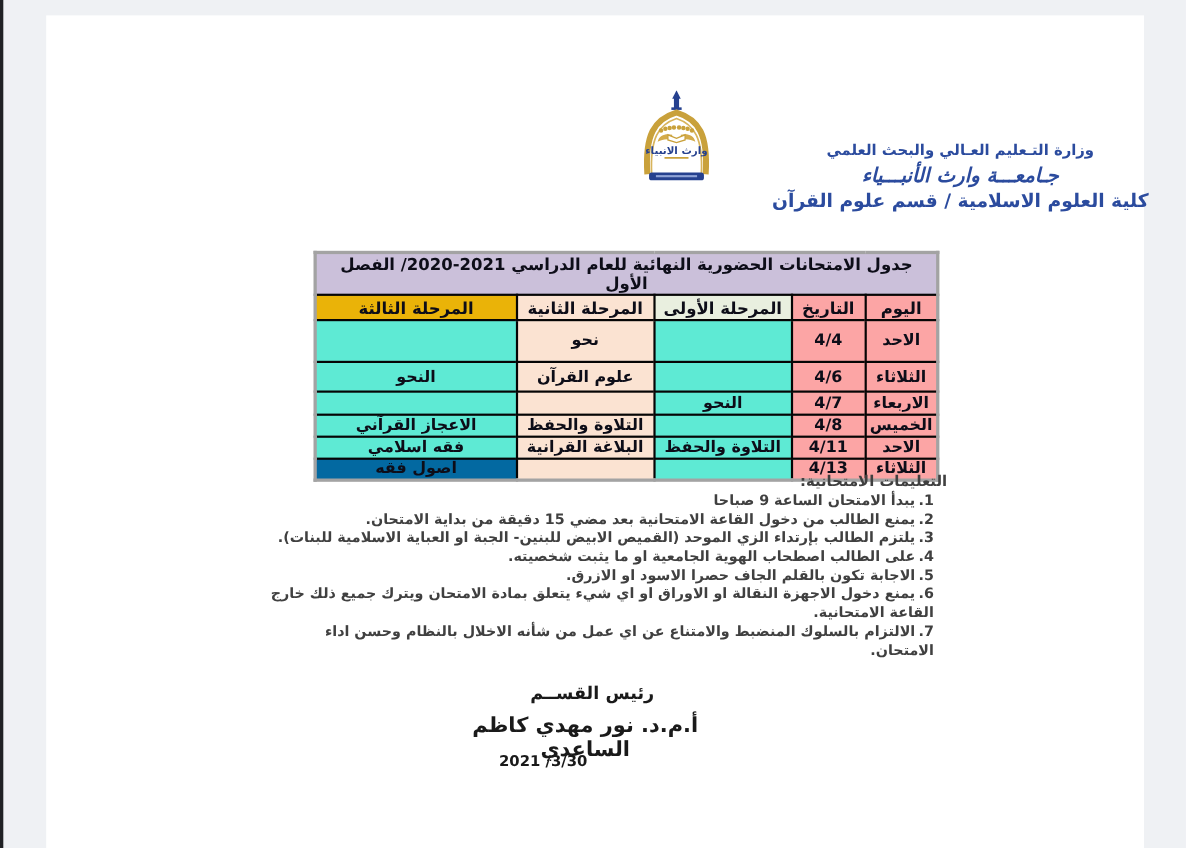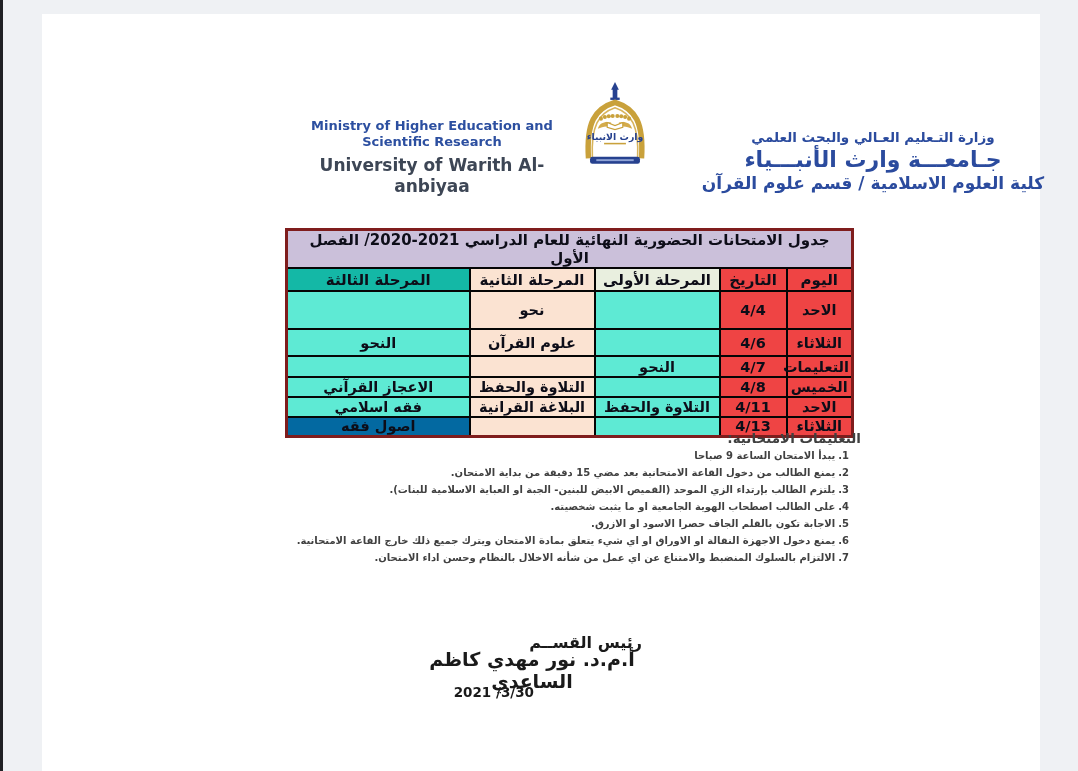--- a/index.html
+++ b/index.html
@@ -13,70 +13,65 @@
 
   
   .eng-block { position:absolute; left:268px; top:104px; width:244px; text-align:center; }
   .eng-line { font-size:13px; font-weight:700; color:#2c4fa0; line-height:16px; }
   .eng-univ { font-size:17px; font-weight:700; color:#3d4655; line-height:21px; margin-top:5px; }
 
   .logo-wrap { position:absolute; left:534px; top:68px; width:78px; height:92px; }
 
   .ar-block { position:absolute; left:648px; top:88px; width:366px; text-align:center; direction:rtl; color:#2b4b9e;margin-top:26px; }
   .ar-line1 { font-size:13.5px; font-weight:700; line-height:18px; }
-  .ar-line2 { font-size:22px; font-weight:700; line-height:28px; letter-spacing:1px; }
+  .ar-line2 { font-size:18px; font-weight:700; line-height:28px; letter-spacing:1px;font-style:italic; }
   .ar-line3 { font-size:17px; font-weight:700; line-height:18px; }
 
   
   .exam-table {
     position:absolute; left:243px; top:214px; width:566px;
     border-collapse:collapse; table-layout:fixed; direction:rtl;
-    border:3px solid #7f1d1d;
+    border:3px solid #a3a3a3;
     font-weight:700; color:#0d0d18;
   }
   .exam-table td, .exam-table th { border:2px solid #050505; text-align:center; vertical-align:middle; padding:0 2px; }
   .t-title { background:#cbc0da; font-size:15px; height:24px; }
   .t-head th { font-size:15px; height:23px; }
-  .c-peach { background:#ef4444; }
+  .c-peach { background:#fca5a5; }
   .c-lpeach { background:#fbe3d2; }
   .c-green { background:#5eead4; }
   .c-hgreen1 { background:#e9efdf; }
-  .c-hgreen3 { background:#14b8a6; }
+  .c-hgreen3 { background:#eab308; }
   .c-mgreen { background:#0369a1; }
   .cell { font-size:14.5px; }
   .r1 { height:38px; } .r2 { height:27px; } .r3 { height:21px; }
   .r4 { height:20px; } .r5 { height:20px; } .r6 { height:19px; }
 
   
   .instructions { position:absolute; right:179px; top:416px; width:624px; direction:rtl; text-align:right; color:#404040; }
   .inst-title { font-size:13.5px; font-weight:700; line-height:17px; }
-  .inst-item { font-size:10px; font-weight:700; line-height:17px; padding-right:12px; }
+  .inst-item { font-size:13px; font-weight:700; line-height:17px; padding-right:12px; }
   .inst-num { display:inline-block; margin-left:3px; }
 
   
-  .sig-title { position:absolute; left:440px; top:619px; width:160px; text-align:right;
+  .sig-title { position:absolute; left:440px; top:606px; width:160px; text-align:left;
                font-size:16px; font-weight:700; color:#1a1a1a; direction:rtl; }
   .sig-name  { position:absolute; left:352px; top:634px; width:276px; text-align:center;
                font-size:19px; font-weight:700; color:#1a1a1a; direction:rtl; }
   .sig-date  { position:absolute; left:388px; top:670px; width:104px; text-align:right;
                font-size:13.5px; font-weight:700; color:#1a1a1a; direction:ltr; }
 </style>
 </head>
 <body>
 
 <div class="canvas">
   <div class="left-edge"></div>
 
   <div class="page">
 
-    <div class="eng-block">
-      <div class="eng-line">Ministry of Higher Education and</div>
-      <div class="eng-line">Scientific Research</div>
-      <div class="eng-univ">University of Warith Al- anbiyaa</div>
-    </div>
 
     <div class="logo-wrap">
       <svg viewBox="0 0 100 118" width="78" height="92">
 
         <rect x="47" y="8" width="6" height="14" fill="#26418f"></rect>
         <polygon points="50,0 45,10 55,10" fill="#26418f"></polygon>
         <rect x="44" y="20" width="12" height="3" fill="#26418f"></rect>
 
         <path d="M16,98 C13,52 24,34 50,26 C76,34 87,52 84,98" fill="none" stroke="#c9a13b" stroke-width="7"></path>
         <path d="M21,98 C19,56 29,40 50,33 C71,40 81,56 79,98" fill="none" stroke="#d8b45c" stroke-width="2"></path>
@@ -137,21 +132,21 @@
         <td class="cell c-green"></td>
       </tr>
       <tr class="r2">
         <td class="cell c-peach">الثلاثاء</td>
         <td class="cell c-peach">4/6</td>
         <td class="cell c-green"></td>
         <td class="cell c-lpeach">علوم القرآن</td>
         <td class="cell c-green">النحو</td>
       </tr>
       <tr class="r3">
-        <td class="cell c-peach">التعليمات</td>
+        <td class="cell c-peach">الاربعاء</td>
         <td class="cell c-peach">4/7</td>
         <td class="cell c-green">النحو</td>
         <td class="cell c-lpeach"></td>
         <td class="cell c-green"></td>
       </tr>
       <tr class="r4">
         <td class="cell c-peach">الخميس</td>
         <td class="cell c-peach">4/8</td>
         <td class="cell c-green"></td>
         <td class="cell c-lpeach">التلاوة والحفظ</td>

